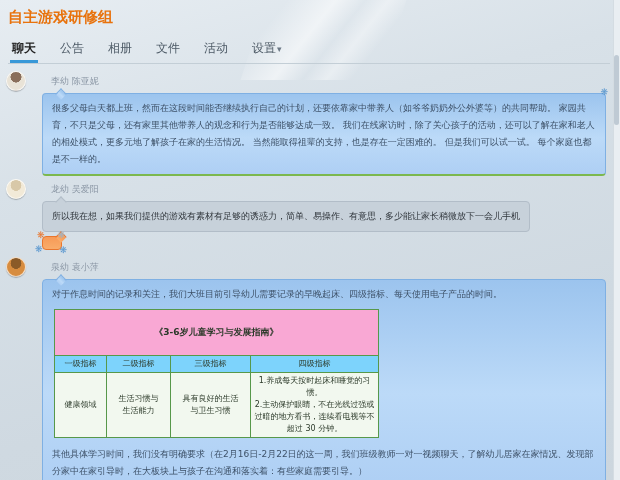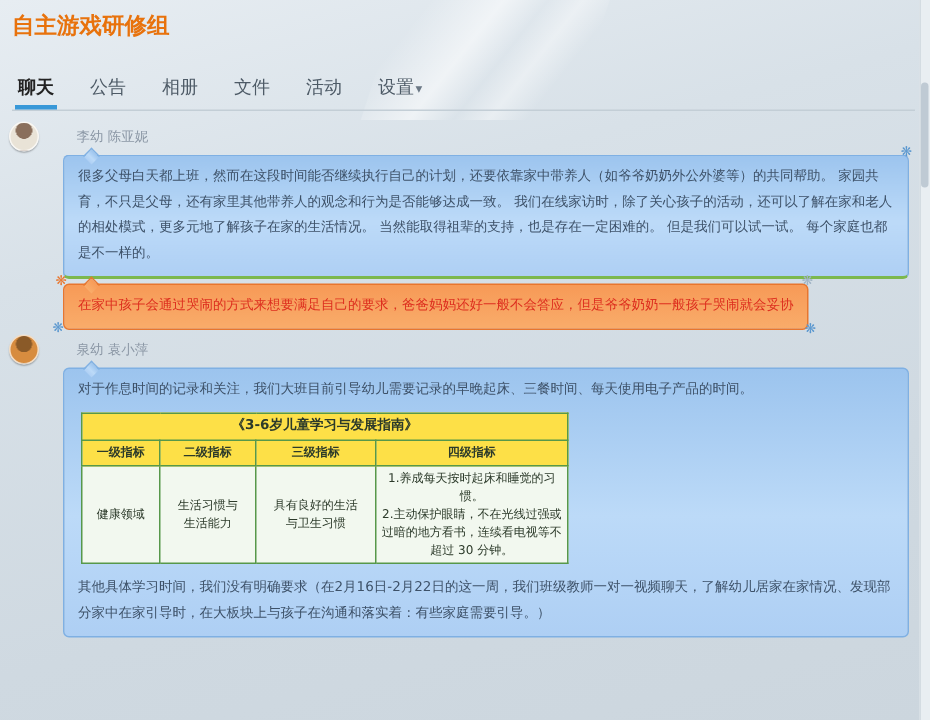--- a/index.html
+++ b/index.html
@@ -5,21 +5,21 @@
   * { margin:0; padding:0; box-sizing:border-box; }
   html,body { width:620px; height:480px; }
   body { font-family:"DejaVu Sans","Liberation Sans",sans-serif; }
   .page { position:relative; width:620px; height:480px; overflow:hidden;
           background:linear-gradient(165deg,#e7edf2 0%,#d8e1e8 30%,#cfd9e1 70%,#ccd6de 100%); }
   .page::before { content:""; position:absolute; left:260px; top:-40px; width:140px; height:120px;
           background:linear-gradient(115deg,rgba(255,255,255,0) 20%,rgba(255,255,255,.55) 45%,rgba(255,255,255,0) 60%,rgba(255,255,255,.4) 72%,rgba(255,255,255,0) 85%);
           transform:skewX(-18deg); pointer-events:none; }
   .header { position:relative; padding:8px 10px 0 8px; }
   .group-title { font-size:15px; font-weight:bold; color:#e8720c; }
-  .tabbar { display:flex; align-items:flex-end; gap:20px; margin-top:23px; padding:0 2px;
+  .tabbar { display:flex; align-items:flex-end; gap:20px; margin-top:13px; padding:0 2px;
             border-bottom:1px solid #c3ced6; }
   .tab { font-size:12px; color:#4d5a66; padding:0 2px 6px 2px; cursor:pointer; }
   .tab.active { color:#222; font-weight:bold; border-bottom:3px solid #3898d8; padding-bottom:3px; }
   .caret { font-size:9px; color:#6b7885; margin-left:1px; }
   .chat { padding:7px 14px 0 6px; }
   .msg { margin-bottom:3px; }
   .msg-head { display:flex; align-items:center; gap:25px; height:20px; margin-bottom:2px; }
   .avatar { width:20px; height:20px; border-radius:50%; border:1px solid rgba(255,255,255,.7);
             box-shadow:0 1px 1px rgba(0,0,0,.25); flex:none; }
   .av1 { background:radial-gradient(circle at 50% 28%, #8a6f5c 0 34%, #e9e3d7 36%); }
@@ -36,22 +36,22 @@
   .b-gray { display:inline-block; background:#c7d1da; border:1px solid #b2bdc8; color:#31373d; }
   .b-orange { display:inline-block; background:linear-gradient(#f79a57,#f9ac6a); border:1px solid #e8762e; color:#dd2f1f; }
   .deco { position:absolute; font-size:9px; line-height:1; pointer-events:none; }
   .deco-blue { color:#5a97cf; } .deco-orange { color:#e8762e; } .deco-gray { color:#9fb3c4; }
   .para { margin-bottom:5px; }
   .para:last-child { margin-bottom:0; }
   table.guide { border-collapse:collapse; margin:3px 0 8px 2px; background:#f2f8ef;
             border:1px solid #57984a; font-size:8px; color:#2c3a2a; }
   table.guide td, table.guide th { border:1px solid #57984a; padding:2px 3px; text-align:center;
             vertical-align:middle; white-space:pre-line; line-height:1.5; }
-  table.guide .t-title { background:#fde047; font-weight:bold; font-size:9px; padding:2px; }
-  table.guide th { background:#fde047; font-weight:bold; }
+  table.guide .t-title { background:#f9a8d4; font-weight:bold; font-size:9px; padding:16px; }
+  table.guide th { background:#7dd3fc; font-weight:normal; }
   .c1 { width:52px; } .c2 { width:64px;margin-top:48px; } .c3 { width:80px; } .c4 { width:128px; text-align:left; }
   .scrollbar { position:absolute; right:0; top:0; bottom:0; width:7px; background:#e9eef2;
             border-left:1px solid #d4dce2; }
   .scroll-thumb { position:absolute; right:1px; top:55px; width:5px; height:70px;
             background:#bfcad4; border-radius:3px; }
 </style>
 </head>
 <body>
 
 <div class="page">
@@ -76,41 +76,51 @@
         <div class="author">李幼 陈亚妮</div>
       </div>
       <div class="bubble-wrap">
         <div class="bubble b-blue b-green-edge">
           <span class="deco deco-blue" style="right:-3px; top:-6px;">❋</span>
           <span>很多父母白天都上班，然而在这段时间能否继续执行自己的计划，还要依靠家中带养人（如爷爷奶奶外公外婆等）的共同帮助。 家园共育，不只是父母，还有家里其他带养人的观念和行为是否能够达成一致。 我们在线家访时，除了关心孩子的活动，还可以了解在家和老人的相处模式，更多元地了解孩子在家的生活情况。 当然能取得祖辈的支持，也是存在一定困难的。 但是我们可以试一试。 每个家庭也都是不一样的。</span>
         </div>
       </div>
     </div>
 
+    <div class="msg">
+      <div class="msg-head">
+        <div class="avatar av2"></div>
+        <div class="author">龙幼 吴爱阳</div>
+      </div>
+      <div class="bubble-wrap">
+        <div class="bubble b-gray">
+          <span>所以我在想，如果我们提供的游戏有素材有足够的诱惑力，简单、易操作、有意思，多少能让家长稍微放下一会儿手机</span>
+        </div>
+      </div>
+    </div>
 
     <div class="msg">
       <div class="bubble-wrap">
         <div class="bubble b-orange">
           <span class="deco deco-orange" style="left:-6px; top:-6px;">❋</span>
           <span class="deco deco-gray" style="right:-4px; top:-6px;">❋</span>
           <span class="deco deco-blue" style="left:-8px; bottom:-5px;">❋</span>
           <span class="deco deco-blue" style="right:-6px; bottom:-6px;">❋</span>
-          <span>在家中孩子会通过哭闹的方式来想要满足自己的要求，爸爸妈妈还好一般不会答应，但是爷爷奶奶一般孩子哭闹就会妥协</span>
         </div>
       </div>
     </div>
 
     <div class="msg">
       <div class="msg-head">
         <div class="avatar av4"></div>
         <div class="author">泉幼 袁小萍</div>
       </div>
       <div class="bubble-wrap">
         <div class="bubble b-blue">
-          <div class="para">对于作息时间的记录和关注，我们大班目前引导幼儿需要记录的早晚起床、三餐时间、每天使用电子产品的时间。</div>
+          <div class="para">对于作息时间的记录和关注，我们大班目前引导幼儿需要记录的早晚起床、四级指标、每天使用电子产品的时间。</div>
           <table class="guide">
             <tbody>
                 <tr>
                   <td class="t-title" colspan="4">《3-6岁儿童学习与发展指南》</td>
                 </tr>
             <tr>
               <th class="c1">一级指标</th>
               <th class="c2">二级指标</th>
               <th class="c3">三级指标</th>
               <th class="c4">四级指标</th>

